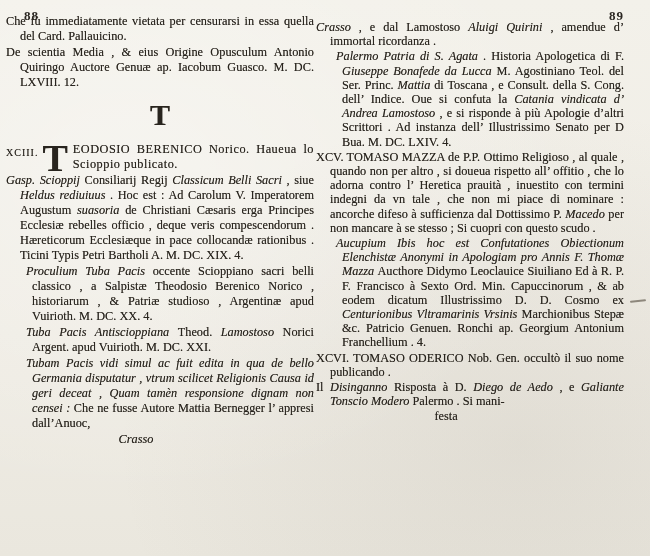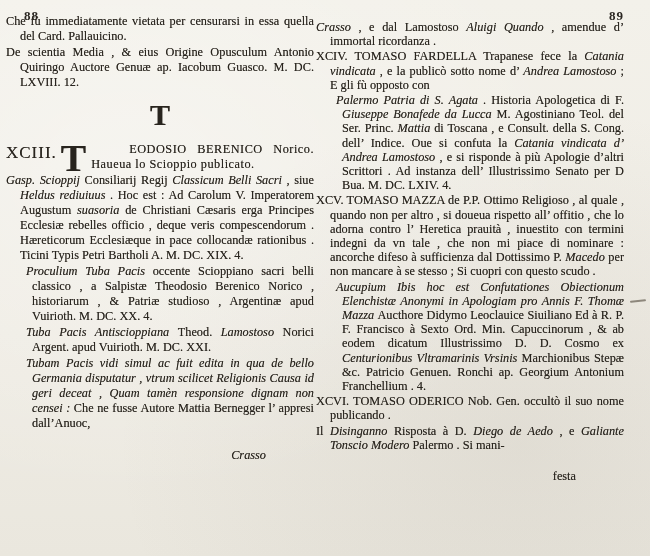--- a/index.html
+++ b/index.html
@@ -49,32 +49,32 @@
     margin:10px 0 12px 0;
     text-indent:0;padding-left:0;
   }
   .dropcap-box{
     float:left;
     display:flex;align-items:flex-start;
     margin:1px 5px 0 0;
     height:30px;
   }
   .entry-num{
-    font-size:17px;
+    font-size:10px;
     padding-top:2px;margin-right:4px;
     letter-spacing:1px;
   }
   .dropcap{
     font-size:38px;line-height:30px;font-weight:bold;
   }
-  .entry-lead{letter-spacing:0.5px;margin-left:38px;}
+  .entry-lead{letter-spacing:0.5px;}
   .catchword{
-    text-align:right;
+    text-align:center;
     padding-right:48px;
-    margin-top:17px;
+    margin-top:1px;
   }
   .margin-mark{
     position:absolute;
     right:4px;top:300px;
     width:16px;height:2px;
     background:#8d877c;
     transform:rotate(-6deg);
     border-radius:1px;
   }
 </style>
@@ -93,22 +93,21 @@
             <span class="entry-num">XCIII.</span>
             <span class="dropcap">T</span>
           </span><span class="entry-lead"><span class="">EODOSIO BERENICO Norico. Haueua lo Scioppio publicato.</span></span></div>
         <div class="para"><span class="it">Gasp. Scioppij </span><span class="">Consiliarij Regij </span><span class="it">Classicum Belli Sacri , </span><span class="">siue </span><span class="it">Heldus rediuiuus </span><span class="">. Hoc est : Ad Carolum V. Imperatorem Augustum </span><span class="it">suasoria </span><span class="">de Christiani Cæsaris erga Principes Ecclesiæ rebelles officio , deque veris compescendorum . Hæreticorum Ecclesiæque in pace collocandæ rationibus . Ticini Typis Petri Bartholi A. M. DC. XIX. 4.</span></div>
         <div class="para quote"><span class="it">Proculium Tuba Pacis </span><span class="">occente Scioppiano sacri belli classico , a Salpistæ Theodosio Berenico Norico , historiarum , &amp; Patriæ studioso , Argentinæ apud Vuirioth. M. DC. XX. 4.</span></div>
         <div class="para quote"><span class="it">Tuba Pacis Antiscioppiana </span><span class="">Theod. </span><span class="it">Lamostoso </span><span class="">Norici Argent. apud Vuirioth. M. DC. XXI.</span></div>
         <div class="para quote"><span class="it">Tubam Pacis vidi simul ac fuit edita in qua de bello Germania disputatur , vtrum scilicet Religionis Causa id geri deceat , Quam tamèn responsione dignam non censei : </span><span class="">Che ne fusse Autore Mattia Bernegger l’ appresi dall’Anuoc,</span></div>
         <div class="catchword"><span class="it">Crasso</span></div>
       </div>
     <div class="col right-col" id="col-right">
-        <div class="para"><span class="it">Crasso </span><span class="">, e dal Lamostoso </span><span class="it">Aluigi Quando </span><span class="">, amendue d’ immortal ricordanza .</span></div>
-        <div class="para"><span class="">XCIV. TOMASO FARDELLA Trapanese fece la </span><span class="it">Catania vindicata </span><span class="">, e la publicò sotto nome d’ </span><span class="it">Andrea Lamostoso </span><span class="">; E gli fù opposto con</span></div>
+        <div class="para"><span class="it">Crasso </span><span class="">, e dal Lamostoso </span><span class="it">Aluigi Quirini </span><span class="">, amendue d’ immortal ricordanza .</span></div>
         <div class="para quote"><span class="it">Palermo Patria di S. Agata </span><span class="">. Historia Apologetica di F. </span><span class="it">Giuseppe Bonafede da Lucca </span><span class="">M. Agostiniano Teol. del Ser. Princ. </span><span class="it">Mattia </span><span class="">di Toscana , e Consult. della S. Cong. dell’ Indice. Oue si confuta la </span><span class="it">Catania vindicata d’ Andrea Lamostoso </span><span class="">, e si risponde à più Apologie d’altri Scrittori . Ad instanza dell’ Illustrissimo Senato per D Bua. M. DC. LXIV. 4.</span></div>
         <div class="para"><span class="">XCV. TOMASO MAZZA de P.P. Ottimo Religioso , al quale , quando non per altro , si doueua rispetto all’ offitio , che lo adorna contro l’ Heretica prauità , inuestito con termini indegni da vn tale , che non mi piace di nominare : ancorche difeso à sufficienza dal Dottissimo P. </span><span class="it">Macedo </span><span class="">per non mancare à se stesso ; Si cuopri con questo scudo .</span></div>
         <div class="para quote"><span class="it">Aucupium Ibis hoc est Confutationes Obiectionum Elenchistæ Anonymi in Apologiam pro Annis F. Thomæ Mazza </span><span class="">Aucthore Didymo Leoclauice Siuiliano Ed à R. P. F. Francisco à Sexto Ord. Min. Capuccinorum , &amp; ab eodem dicatum Illustrissimo D. D. Cosmo ex </span><span class="it">Centurionibus Vltramarinis Vrsinis </span><span class="">Marchionibus Stepæ &amp;c. Patricio Genuen. Ronchi ap. Georgium Antonium Franchellium . 4.</span></div>
         <div class="para"><span class="">XCVI. TOMASO ODERICO Nob. Gen. occultò il suo nome publicando .</span></div>
         <div class="para"><span class="">Il </span><span class="it">Disinganno </span><span class="">Risposta à D. </span><span class="it">Diego de Aedo </span><span class="">, e </span><span class="it">Galiante Tonscio Modero </span><span class="">Palermo . Si mani-</span></div>
         <div class="catchword"><span class="">festa</span></div>
       </div>
   </div>
   <div class="margin-mark"></div>
 </div>

